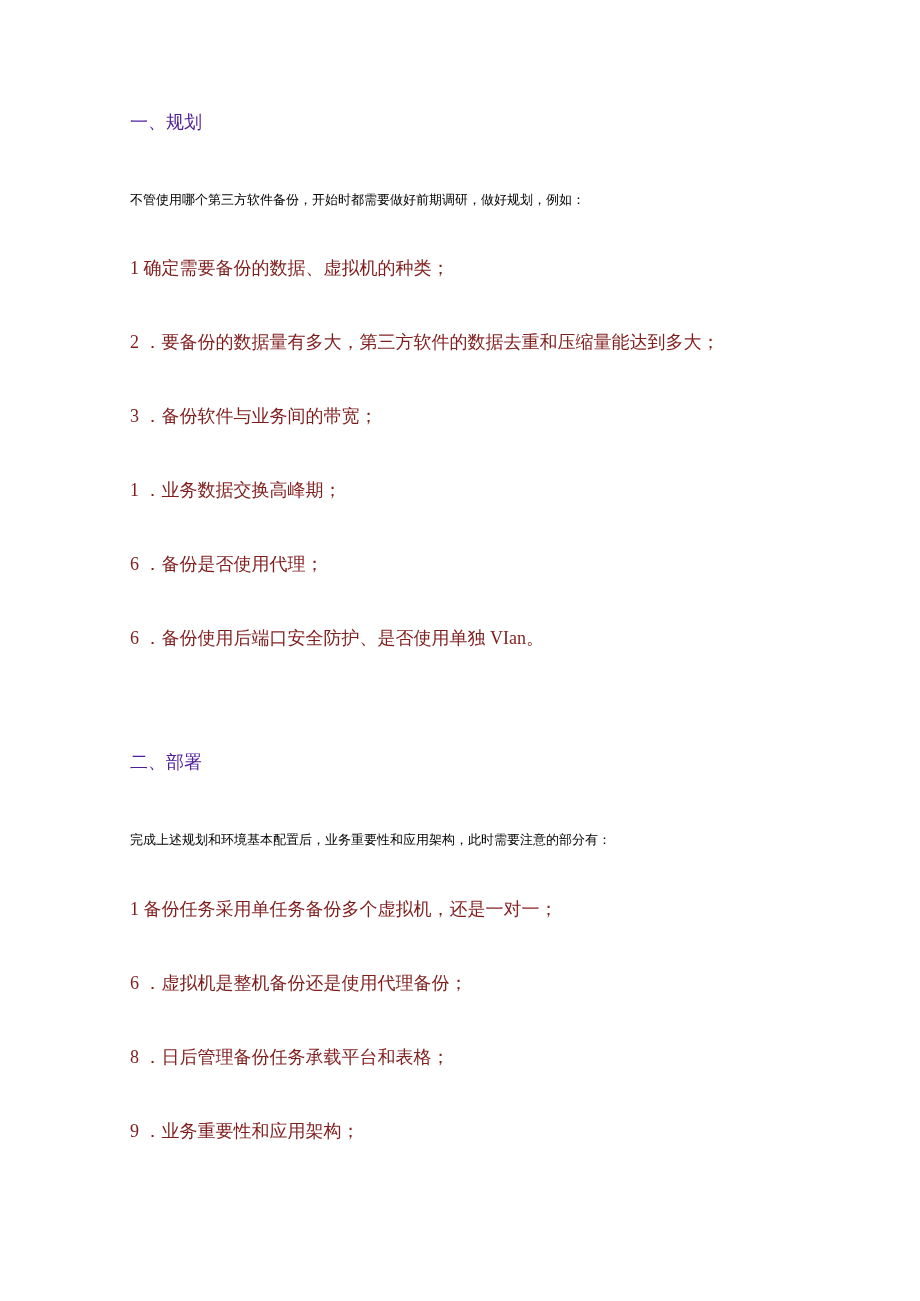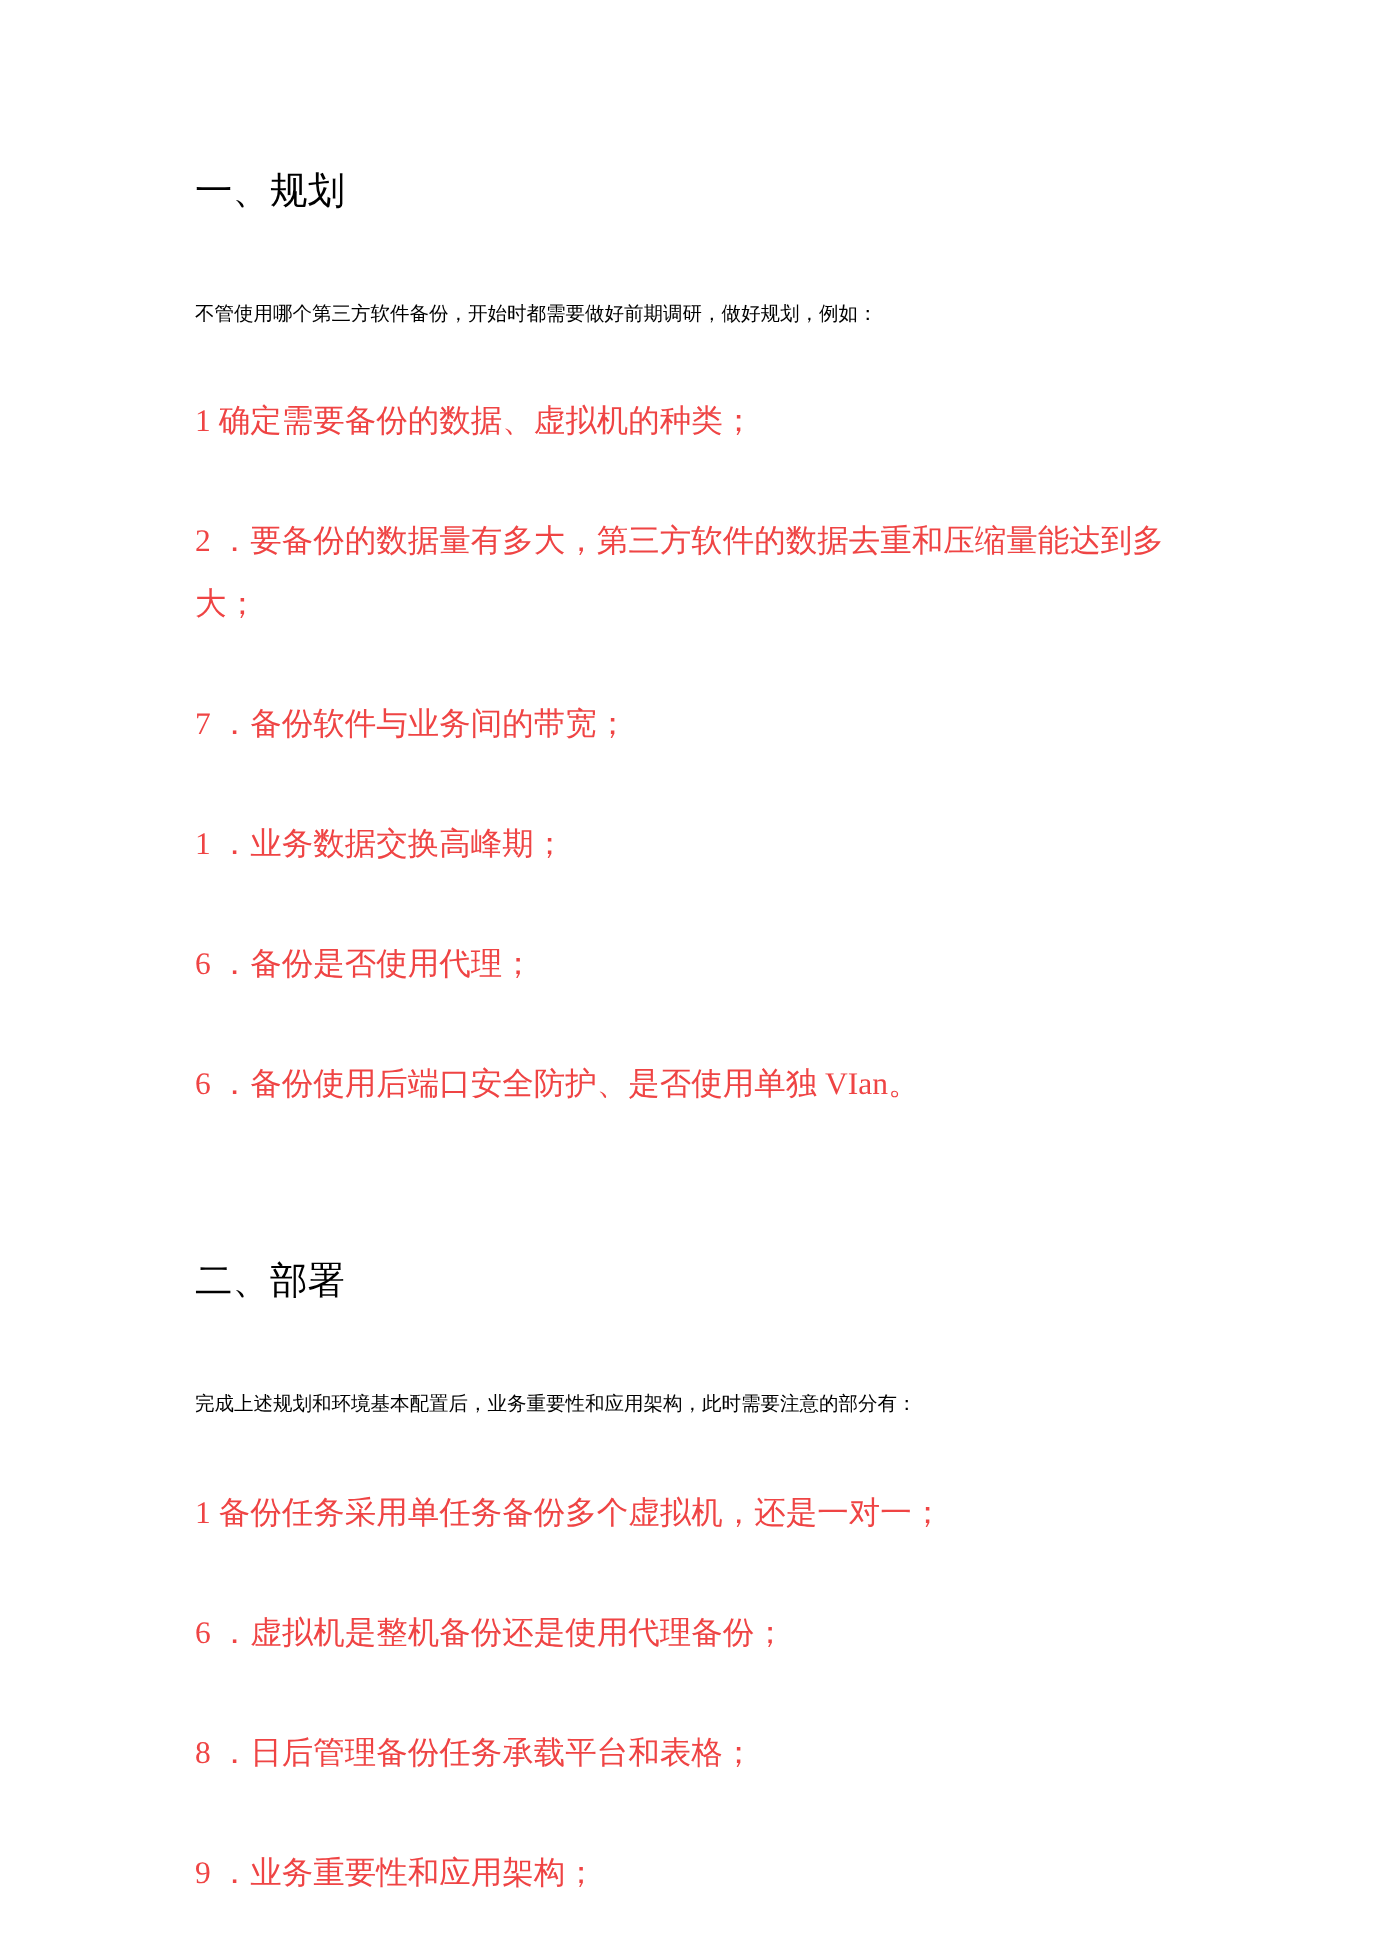--- a/index.html
+++ b/index.html
@@ -8,51 +8,51 @@
       box-sizing: border-box;
     }
     body {
       width: 920px;
       height: 1301px;
       background: #ffffff;
       font-family: "SimSun", "宋体", serif;
       padding: 110px 130px 80px 130px;
     }
     .heading {
-      color: #000000;
-      font-size: 25px;
+      color: #4c1d95;
+      font-size: 18px;
       margin-bottom: 48px;
       font-weight: normal;
     }
     .paragraph {
       color: #000000;
       font-size: 13px;
       line-height: 2.8;
       margin-bottom: 32px;
     }
     .list-item {
-      color: #ef4444;
-      font-size: 21px;
+      color: #7f1d1d;
+      font-size: 18px;
       line-height: 2.0;
       margin-bottom: 38px;
     }
     .section-gap {
       height: 56px;
     }
   </style>
 </head>
 <body>
 
 <div class="heading">一、规划</div>
 
 <div class="paragraph">不管使用哪个第三方软件备份，开始时都需要做好前期调研，做好规划，例如：</div>
 
 <div class="list-item">1 确定需要备份的数据、虚拟机的种类；</div>
 <div class="list-item">2 ．要备份的数据量有多大，第三方软件的数据去重和压缩量能达到多大；</div>
-<div class="list-item">7 ．备份软件与业务间的带宽；</div>
+<div class="list-item">3 ．备份软件与业务间的带宽；</div>
 <div class="list-item">1 ．业务数据交换高峰期；</div>
 <div class="list-item">6 ．备份是否使用代理；</div>
 <div class="list-item">6 ．备份使用后端口安全防护、是否使用单独 VIan。</div>
 
 <div class="section-gap"></div>
 
 <div class="heading">二、部署</div>
 
 <div class="paragraph">完成上述规划和环境基本配置后，业务重要性和应用架构，此时需要注意的部分有：</div>
 

